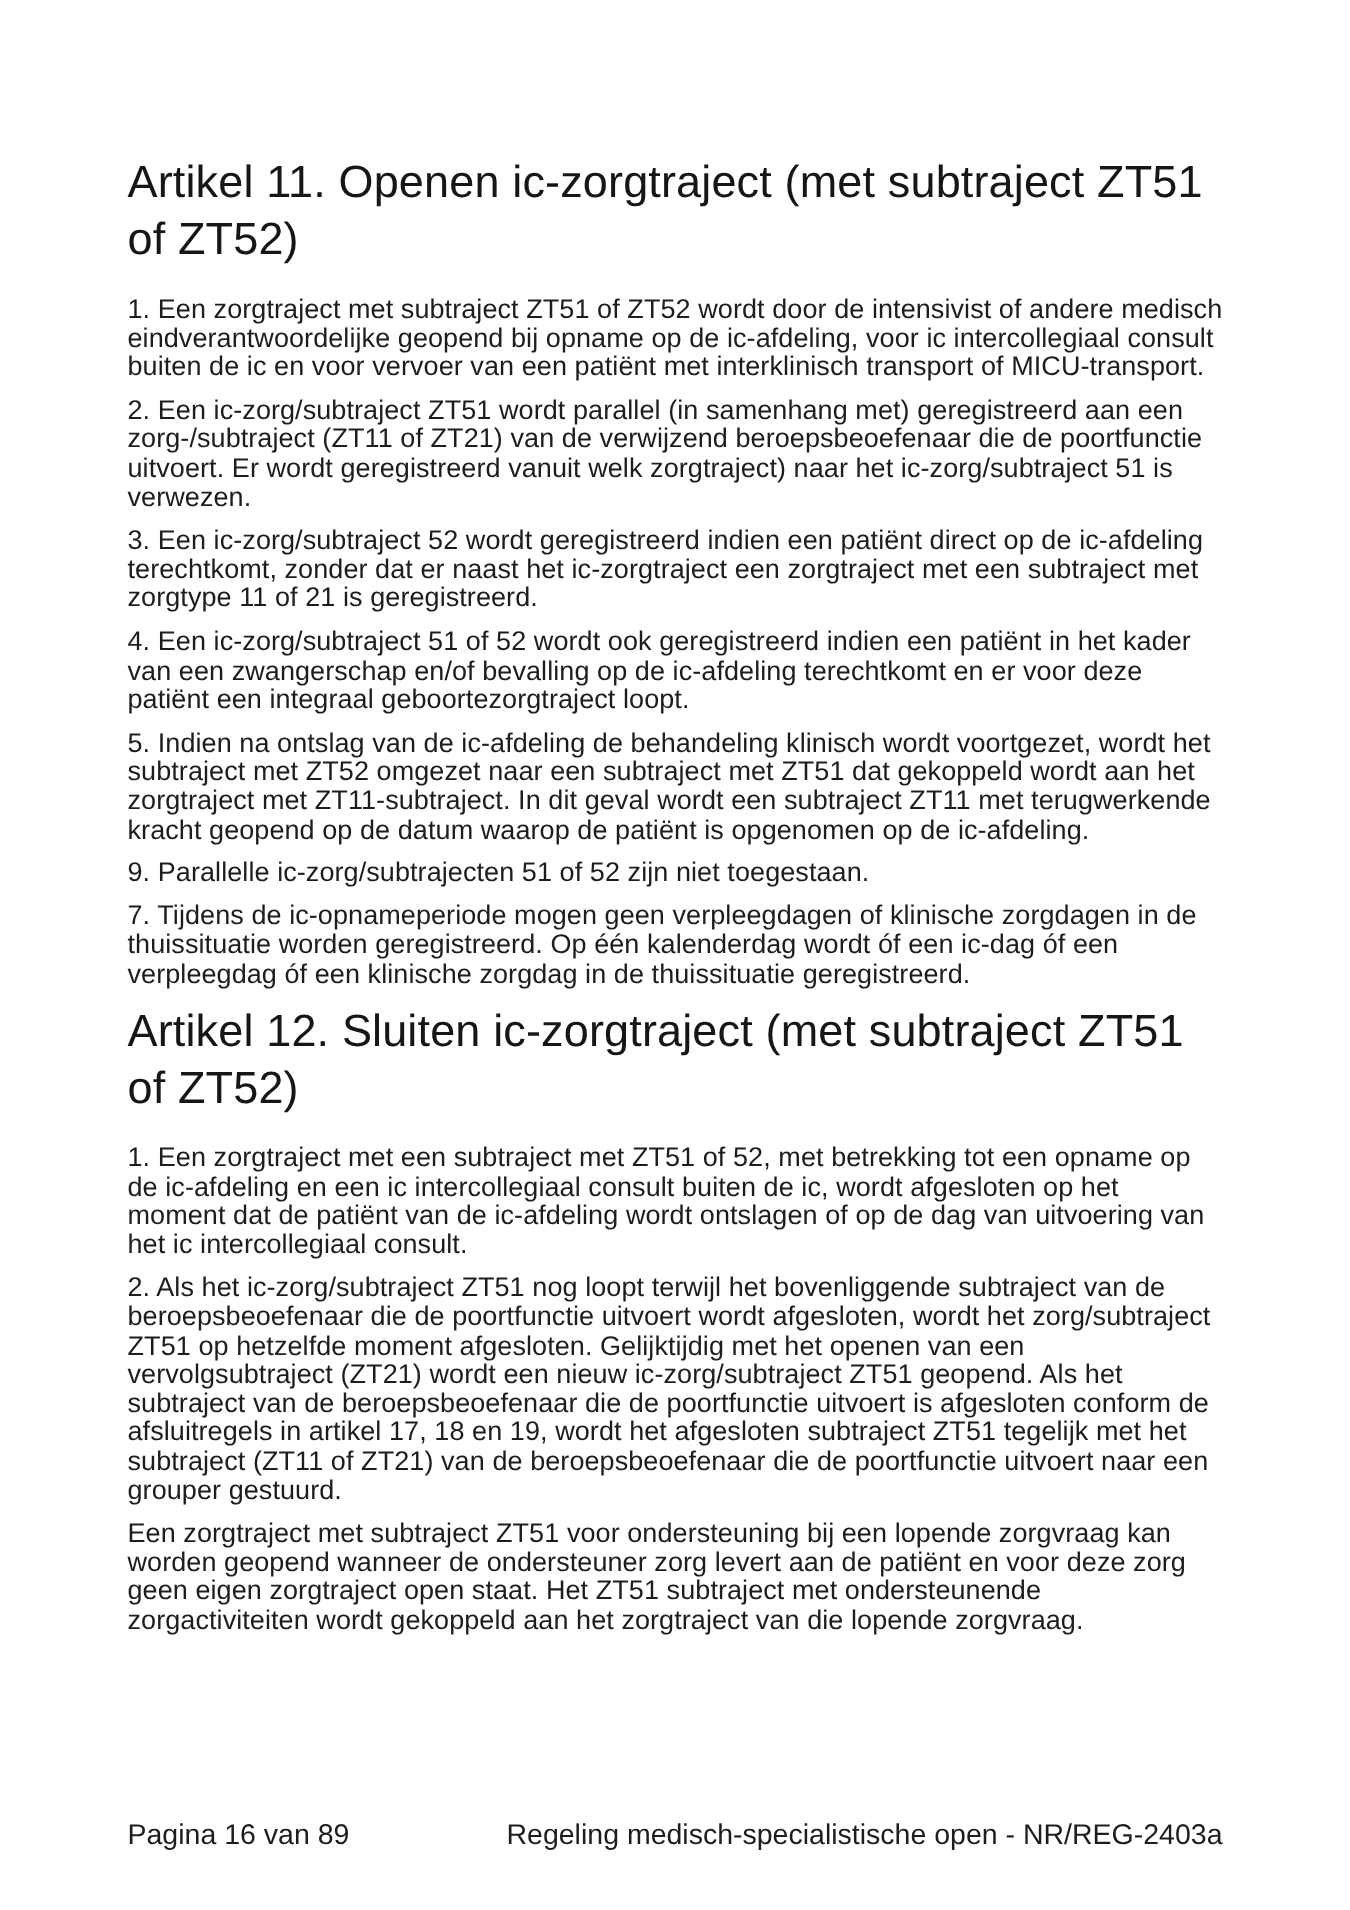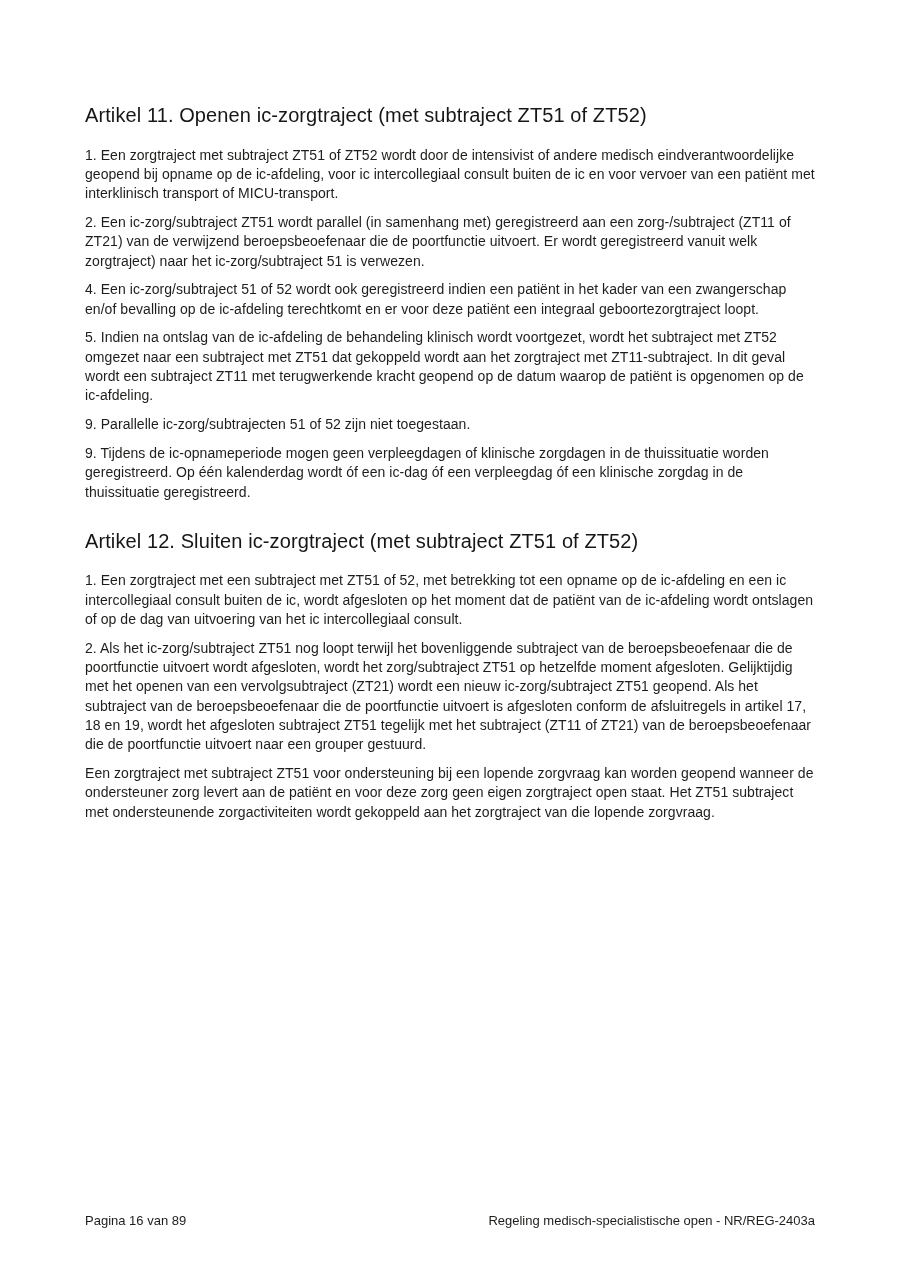--- a/index.html
+++ b/index.html
@@ -17,63 +17,64 @@
     overflow: hidden;
     box-sizing: border-box;
   }
   .content {
     position: absolute;
     left: 85px;
     top: 103px;
     width: 731px;
   }
   h1.section-title {
-    font-size: 20px;
+    font-size: 30px;
     font-weight: 400;
     letter-spacing: 0.1px;
     color: #161616;
     line-height: 1.28;
     margin: 0 0 17px 0;
   }
   section + section h1.section-title {
-    margin-top: 27px;
+    margin-top: 9px;
   }
   p.para {
-    font-size: 14px;
+    font-size: 18px;
     line-height: 19.3px;
     margin: 0 0 9.5px 0;
     color: #1d1d1b;
     letter-spacing: 0.05px;
   }
   .footer {
     position: absolute;
     left: 85px;
     right: 85px;
     top: 1213px;
     display: flex;
     justify-content: space-between;
     align-items: baseline;
-    font-size: 13px;
+    font-size: 19px;
     color: #1d1d1b;
   }
 </style>
 </head>
 <body>
 
 <div class="page">
   <div class="content">
 
     <section>
       <h1 class="section-title">Artikel 11. Openen ic-zorgtraject (met subtraject ZT51 of ZT52)</h1>
       <p class="para">1. Een zorgtraject met subtraject ZT51 of ZT52 wordt door de intensivist of andere medisch eindverantwoordelijke geopend bij opname op de ic-afdeling, voor ic intercollegiaal consult buiten de ic en voor vervoer van een patiënt met interklinisch transport of MICU-transport.</p>
       <p class="para">2. Een ic-zorg/subtraject ZT51 wordt parallel (in samenhang met) geregistreerd aan een zorg-/subtraject (ZT11 of ZT21) van de verwijzend beroepsbeoefenaar die de poortfunctie uitvoert. Er wordt geregistreerd vanuit welk zorgtraject) naar het ic-zorg/subtraject 51 is verwezen.</p>
+      <p class="para">3. Een ic-zorg/subtraject 52 wordt geregistreerd indien een patiënt direct op de ic-afdeling terechtkomt, zonder dat er naast het ic-zorgtraject een zorgtraject met een subtraject met zorgtype 11 of 21 is geregistreerd.</p>
       <p class="para">4. Een ic-zorg/subtraject 51 of 52 wordt ook geregistreerd indien een patiënt in het kader van een zwangerschap en/of bevalling op de ic-afdeling terechtkomt en er voor deze patiënt een integraal geboortezorgtraject loopt.</p>
       <p class="para">5. Indien na ontslag van de ic-afdeling de behandeling klinisch wordt voortgezet, wordt het subtraject met ZT52 omgezet naar een subtraject met ZT51 dat gekoppeld wordt aan het zorgtraject met ZT11-subtraject. In dit geval wordt een subtraject ZT11 met terugwerkende kracht geopend op de datum waarop de patiënt is opgenomen op de ic-afdeling.</p>
       <p class="para">9. Parallelle ic-zorg/subtrajecten 51 of 52 zijn niet toegestaan.</p>
-      <p class="para">9. Tijdens de ic-opnameperiode mogen geen verpleegdagen of klinische zorgdagen in de thuissituatie worden geregistreerd. Op één kalenderdag wordt óf een ic-dag óf een verpleegdag óf een klinische zorgdag in de thuissituatie geregistreerd.</p>
+      <p class="para">7. Tijdens de ic-opnameperiode mogen geen verpleegdagen of klinische zorgdagen in de thuissituatie worden geregistreerd. Op één kalenderdag wordt óf een ic-dag óf een verpleegdag óf een klinische zorgdag in de thuissituatie geregistreerd.</p>
     </section>
 
     <section>
       <h1 class="section-title">Artikel 12. Sluiten ic-zorgtraject (met subtraject ZT51 of ZT52)</h1>
       <p class="para">1. Een zorgtraject met een subtraject met ZT51 of 52, met betrekking tot een opname op de ic-afdeling en een ic intercollegiaal consult buiten de ic, wordt afgesloten op het moment dat de patiënt van de ic-afdeling wordt ontslagen of op de dag van uitvoering van het ic intercollegiaal consult.</p>
       <p class="para">2. Als het ic-zorg/subtraject ZT51 nog loopt terwijl het bovenliggende subtraject van de beroepsbeoefenaar die de poortfunctie uitvoert wordt afgesloten, wordt het zorg/subtraject ZT51 op hetzelfde moment afgesloten. Gelijktijdig met het openen van een vervolgsubtraject (ZT21) wordt een nieuw ic-zorg/subtraject ZT51 geopend. Als het subtraject van de beroepsbeoefenaar die de poortfunctie uitvoert is afgesloten conform de afsluitregels in artikel 17, 18 en 19, wordt het afgesloten subtraject ZT51 tegelijk met het subtraject (ZT11 of ZT21) van de beroepsbeoefenaar die de poortfunctie uitvoert naar een grouper gestuurd.</p>
     </section>
 
     <section>
       <p class="para">Een zorgtraject met subtraject ZT51 voor ondersteuning bij een lopende zorgvraag kan worden geopend wanneer de ondersteuner zorg levert aan de patiënt en voor deze zorg geen eigen zorgtraject open staat. Het ZT51 subtraject met ondersteunende zorgactiviteiten wordt gekoppeld aan het zorgtraject van die lopende zorgvraag.</p>

